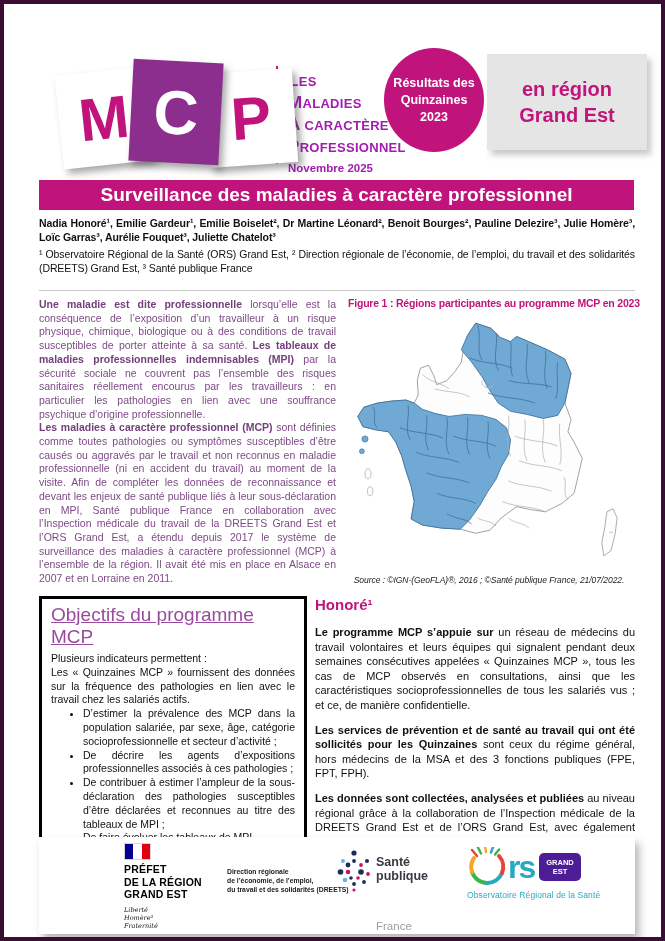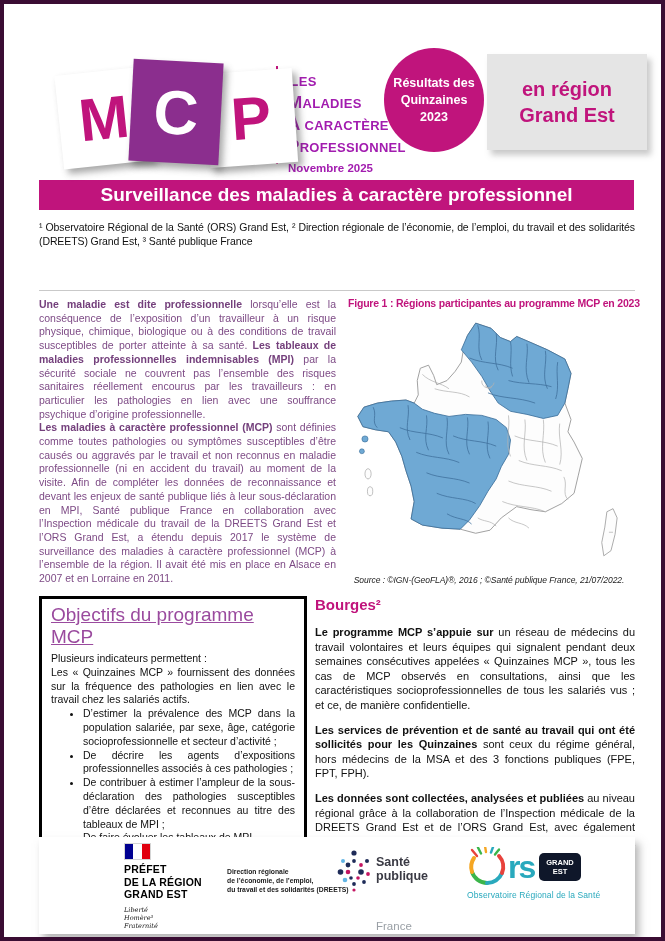--- a/index.html
+++ b/index.html
@@ -72,21 +72,21 @@
   .prefet-lines{font-weight:bold;font-size:10.5px;line-height:12.5px;color:#000;margin-top:3px;letter-spacing:.2px;}
   .motto{font-family:"DejaVu Serif", serif;font-style:italic;font-size:6.5px;line-height:8px;margin-top:5px;color:#111;}
   .dreets{position:absolute;left:188px;top:30px;font-size:6.8px;font-weight:bold;line-height:9px;color:#1a1a1a;}
   .spf{position:absolute;left:298px;top:10px;display:flex;}
   .spf-text{margin-left:5px;margin-top:8px;}
   .spf-name{font-size:12.5px;font-weight:bold;color:#3a3a44;line-height:14px;}
   .spf-france{font-size:11.5px;color:#9aa0a6;line-height:15px;margin-top:36px;}
   .ors{position:absolute;left:428px;top:10px;}
   .ors-row{display:flex;align-items:center;}
   .ors-acronym{font-size:32px;font-weight:bold;color:#29a9bd;letter-spacing:-2px;line-height:36px;margin-left:1px;}
-  .ors-box{background:#0f172a;color:#fff;font-size:7.5px;font-weight:bold;text-align:center;
+  .ors-box{background:#4c1d95;color:#fff;font-size:7.5px;font-weight:bold;text-align:center;
            line-height:9px;padding:5px 7px;border-radius:5px;margin-left:5px;}
   .ors-caption{color:#29a9bd;font-size:8.5px;margin-top:3px;letter-spacing:.1px;}
 </style>
 </head>
 <body>
 
 <div class="page">
 
   <div class="logo">
     <div class="sq sq-m">M</div>
@@ -111,20 +111,21 @@
   </div>
 
   <div class="region-box">
     <div>en région</div>
     <div>Grand Est</div>
   </div>
 
   <div class="title-bar">Surveillance des maladies à caractère professionnel</div>
 
   <div class="byline">
+    <div class="authors">Nadia Honoré¹, Emilie Gardeur¹, Emilie Boiselet², Dr Martine Léonard², Benoit Bourges², Pauline Delezire³, Julie Homère³, Loïc Garras³, Aurélie Fouquet³, Juliette Chatelot³</div>
     <div class="affiliations">¹ Observatoire Régional de la Santé (ORS) Grand Est, ² Direction régionale de l’économie, de l’emploi, du travail et des solidarités (DREETS) Grand Est, ³ Santé publique France</div>
   </div>
 
   <div class="rule"></div>
 
   <div class="intro-col">
     <p><b>Une maladie est dite professionnelle</b><span> lorsqu’elle est la conséquence de l’exposition d’un travailleur à un risque physique, chimique, biologique ou à des conditions de travail susceptibles de porter atteinte à sa santé. </span><b>Les tableaux de maladies professionnelles indemnisables (MPI)</b><span> par la sécurité sociale ne couvrent pas l’ensemble des risques sanitaires réellement encourus par les travailleurs : en particulier les pathologies en lien avec une souffrance psychique d’origine professionnelle.</span></p>
     <p><b>Les maladies à caractère professionnel (MCP)</b><span> sont définies comme toutes pathologies ou symptômes susceptibles d’être causés ou aggravés par le travail et non reconnus en maladie professionnelle (ni en accident du travail) au moment de la visite. Afin de compléter les données de reconnaissance et devant les enjeux de santé publique liés à leur sous-déclaration en MPI, Santé publique France en collaboration avec l’Inspection médicale du travail de la DREETS Grand Est et l’ORS Grand Est, a étendu depuis 2017 le système de surveillance des maladies à caractère professionnel (MCP) à l’ensemble de la région. Il avait été mis en place en Alsace en 2007 et en Lorraine en 2011.</span></p>
   </div>
 
@@ -199,21 +200,21 @@
     <p class="objectives-text">Les « Quinzaines MCP » fournissent des données sur la fréquence des pathologies en lien avec le travail chez les salariés actifs.</p>
     <ul class="objectives-list">
         <li>D’estimer la prévalence des MCP dans la population salariée, par sexe, âge, catégorie socioprofessionnelle et secteur d’activité ;</li>
         <li>De décrire les agents d’expositions professionnelles associés à ces pathologies ;</li>
         <li>De contribuer à estimer l’ampleur de la sous-déclaration des pathologies susceptibles d’être déclarées et reconnues au titre des tableaux de MPI ;</li>
         <li>De faire évoluer les tableaux de MPI.</li>
       </ul>
   </div>
 
   <div class="method-col">
-    <h2 class="method-heading">Bourges²</h2>
+    <h2 class="method-heading">Honoré¹</h2>
     <p><b>Le programme MCP s’appuie sur</b><span> un réseau de médecins du travail volontaires et leurs équipes qui signalent pendant deux semaines consécutives appelées « Quinzaines MCP », tous les cas de MCP observés en consultations, ainsi que les caractéristiques socioprofessionnelles de tous les salariés vus ; et ce, de manière confidentielle.</span></p>
     <p><b>Les services de prévention et de santé au travail qui ont été sollicités pour les Quinzaines</b><span> sont ceux du régime général, hors médecins de la MSA et des 3 fonctions publiques (FPE, FPT, FPH).</span></p>
     <p><b>Les données sont collectées, analysées et publiées</b><span> au niveau régional grâce à la collaboration de l’Inspection médicale de la DREETS Grand Est et de l’ORS Grand Est, avec également l’appui du service études statistiques et évaluation (SESE) de la DREETS Grand Est.</span></p>
   </div>
 
   <div class="footer-band">
 
     <div class="prefet">
       <div class="flag">
         <span style="background:#000091"></span>

